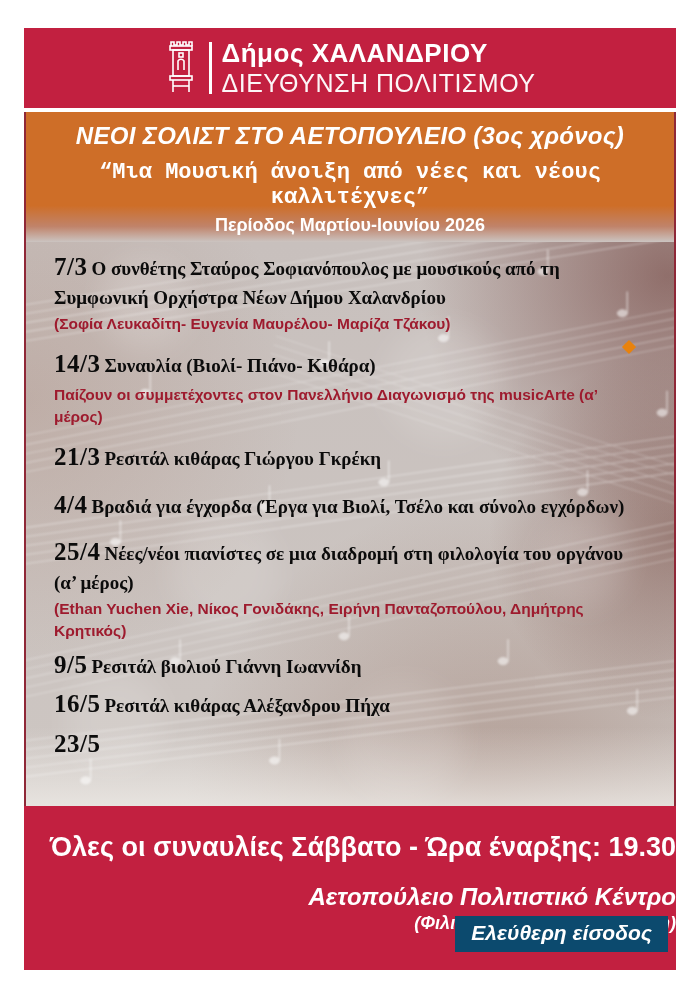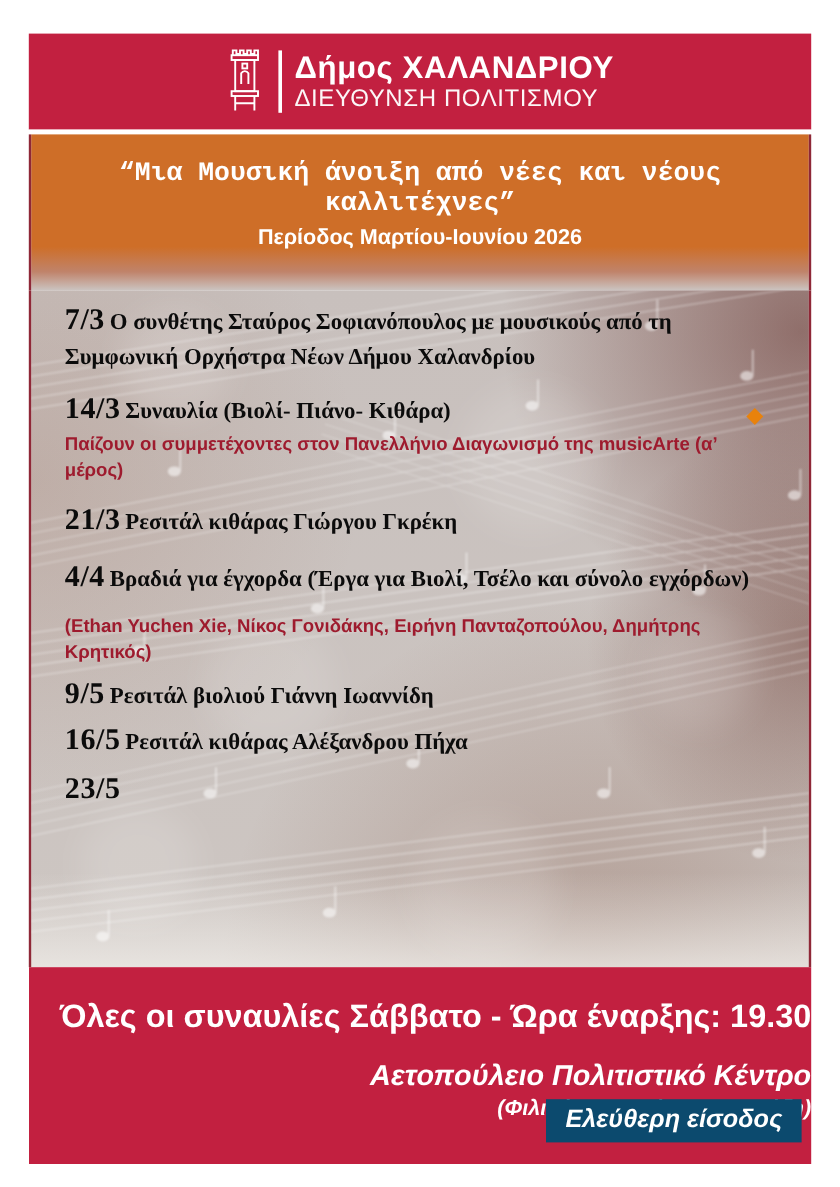--- a/index.html
+++ b/index.html
@@ -26,21 +26,21 @@
     background: #c22040;
     display: flex;
     align-items: center;
     justify-content: center;
   }
   .logo-group { display: flex; align-items: center; gap: 10px; }
   .logo-mark { width: 34px; height: 56px; flex: 0 0 auto; }
   .logo-divider { width: 3px; height: 52px; background: #ffffff; }
   .logo-text { color: #ffffff; text-align: left; line-height: 1.15; }
   .muni-name { font-size: 26px; font-weight: bold; letter-spacing: 0.5px; }
-  .dept-name { font-size: 20px; font-weight: 400; letter-spacing: 0.5px; opacity: 0.96; }
+  .dept-name { font-size: 25px; font-weight: 400; letter-spacing: 0.5px; opacity: 0.96; }
 
   .white-rule { height: 4px; background: #ffffff; }
 
   
   .hero {
     height: 130px;
     background: linear-gradient(180deg, #ce6e28 0%, #ce6e28 72%, #c0836a 88%, #cbc4c1 100%);
     text-align: center;
     color: #ffffff;
     padding-top: 10px;
@@ -159,20 +159,21 @@
       <div class="logo-text">
         <div class="muni-name">Δήμος ΧΑΛΑΝΔΡΙΟΥ</div>
         <div class="dept-name">ΔΙΕΥΘΥΝΣΗ ΠΟΛΙΤΙΣΜΟΥ</div>
       </div>
     </div>
   </header>
 
   <div class="white-rule"></div>
 
   <section class="hero">
+    <div class="hero-title">ΝΕΟΙ ΣΟΛΙΣΤ ΣΤΟ ΑΕΤΟΠΟΥΛΕΙΟ (3ος χρόνος)</div>
     <div class="hero-quote">“Μια Μουσική άνοιξη από νέες και νέους καλλιτέχνες”</div>
     <div class="hero-period">Περίοδος Μαρτίου-Ιουνίου 2026</div>
   </section>
 
   <main class="events">
 
     <svg class="bg-notes" viewBox="0 0 652 564" aria-hidden="true">
       <defs>
         <filter id="soft">
             <feGaussianBlur stdDeviation="1.1"></feGaussianBlur>
@@ -281,20 +282,21 @@
     </svg>
 
     <span class="diamond"></span>
 
     <div class="events-list" id="events-list">
       <div class="event">
         <p class="event-line">
           <span class="event-date">7/3</span>
           <span class="event-title"> Ο συνθέτης Σταύρος Σοφιανόπουλος με μουσικούς από τη Συμφωνική Ορχήστρα Νέων Δήμου Χαλανδρίου</span>
         </p>
+        <p class="event-performers">(Σοφία Λευκαδίτη- Ευγενία Μαυρέλου- Μαρίζα Τζάκου)</p>
       </div>
 
       <div class="event">
         <p class="event-line">
           <span class="event-date">14/3</span>
           <span class="event-title"> Συναυλία (Βιολί- Πιάνο- Κιθάρα)</span>
         </p>
         <p class="event-performers">Παίζουν οι συμμετέχοντες στον Πανελλήνιο Διαγωνισμό της musicArte (α’ μέρος)</p>
       </div>
 
@@ -307,20 +309,24 @@
       </div>
 
       <div class="event">
         <p class="event-line">
           <span class="event-date">4/4</span>
           <span class="event-title"> Βραδιά για έγχορδα (Έργα για Βιολί, Τσέλο και σύνολο εγχόρδων)</span>
         </p>
       </div>
 
       <div class="event">
+        <p class="event-line">
+          <span class="event-date">25/4</span>
+          <span class="event-title"> Νέες/νέοι πιανίστες σε μια διαδρομή στη φιλολογία του οργάνου (α’ μέρος)</span>
+        </p>
         <p class="event-performers">(Ethan Yuchen Xie, Νίκος Γονιδάκης, Ειρήνη Πανταζοπούλου, Δημήτρης Κρητικός)</p>
       </div>
 
       <div class="event">
         <p class="event-line">
           <span class="event-date">9/5</span>
           <span class="event-title"> Ρεσιτάλ βιολιού Γιάννη Ιωαννίδη</span>
         </p>
 
       </div>

